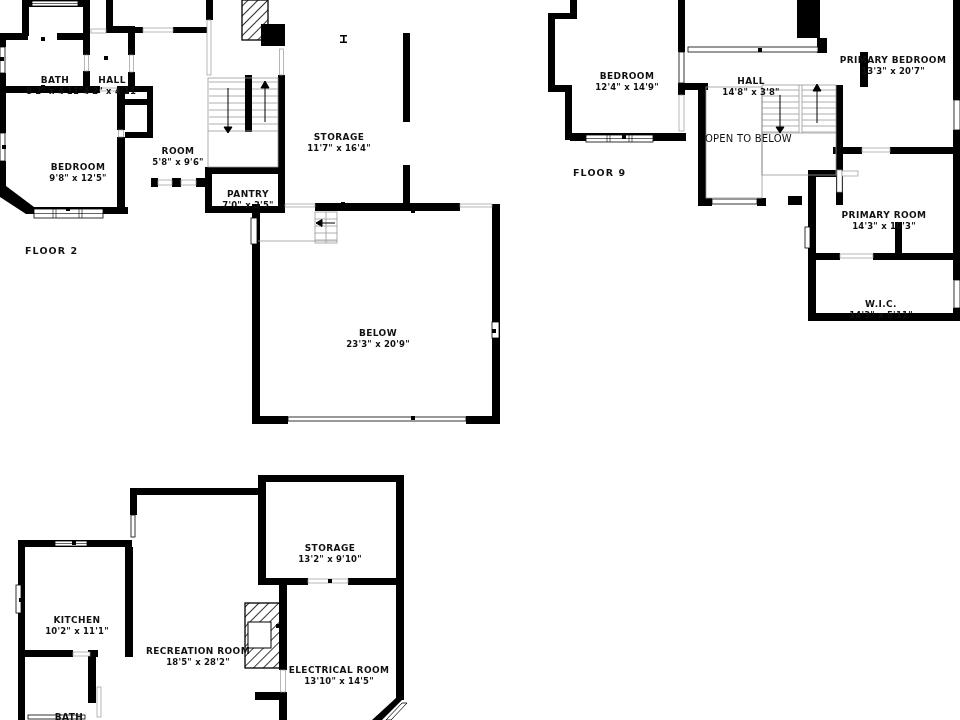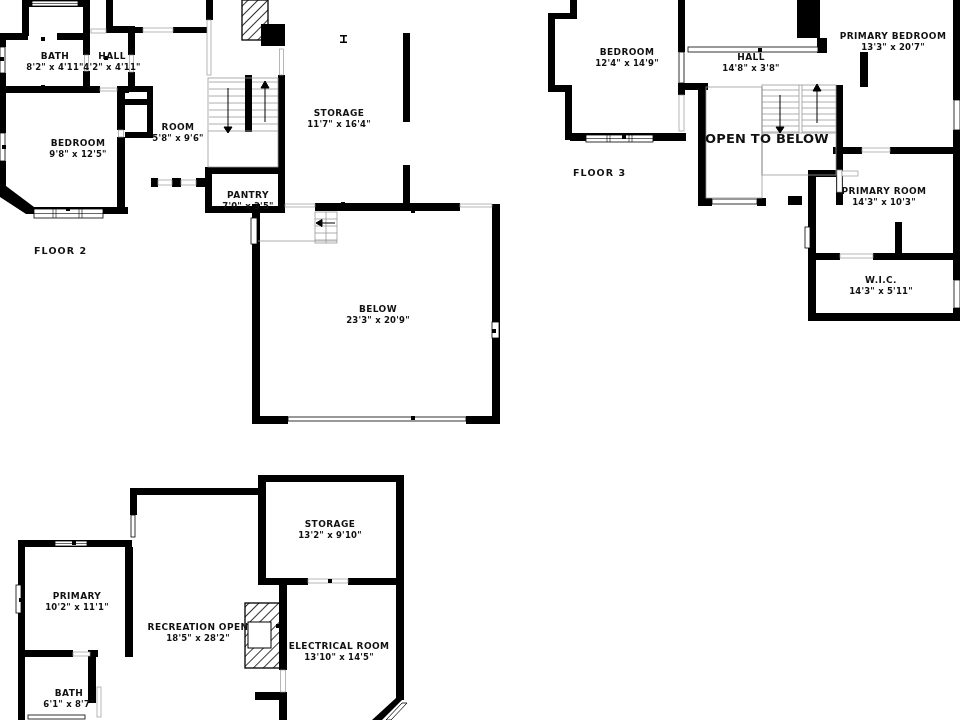--- a/index.html
+++ b/index.html
@@ -1,24 +1,24 @@
 <!DOCTYPE html>
 <html><head>
 <meta charset="utf-8">
 <style>
   html,body{margin:0;padding:0;background:#fff;}
   .stage{position:relative;width:960px;height:720px;background:#fff;overflow:hidden;
          font-family:"DejaVu Sans","Liberation Sans",sans-serif;}
   .stage svg{position:absolute;left:0;top:0;}
-  .lbl{position:absolute;transform:translate(-50%,-50%);text-align:center;color:#111;white-space:nowrap;}
+  .lbl{position:absolute;transform:translate(-50%,-50%);text-align:center;color:#111;white-space:nowrap;margin-top:24px;}
   .lbl .nm{display:block;font-size:9px;font-weight:bold;letter-spacing:.4px;line-height:11px;}
   .lbl .dm{display:block;font-size:8.5px;font-weight:bold;letter-spacing:.2px;line-height:11px;}
   .floor-lbl{position:absolute;transform:translateY(-50%);font-size:9.5px;font-weight:bold;
              letter-spacing:1.1px;color:#111;white-space:nowrap;}
-  .line-lbl{position:absolute;transform:translateY(-50%);font-size:13px;font-weight:bold;
+  .line-lbl{position:absolute;transform:translateY(-50%);font-size:10px;font-weight:normal;
             letter-spacing:.2px;color:#111;white-space:nowrap;}
 </style>
 </head>
 <body>
 
 <div class="stage">
 
 <svg width="960" height="720" viewBox="0 0 960 720">
   <defs>
     <pattern id="hatch" width="7" height="7" patternUnits="userSpaceOnUse" patternTransform="rotate(45)">
@@ -325,29 +325,29 @@
   <span class="dm">9'8" x 12'5"</span>
 </div>
 <div class="lbl" style="left:178px;top:133px">
   <span class="nm">ROOM</span>
   <span class="dm">5'8" x 9'6"</span>
 </div>
 <div class="lbl" style="left:339px;top:119px">
   <span class="nm">STORAGE</span>
   <span class="dm">11'7" x 16'4"</span>
 </div>
-<div class="lbl" style="left:248px;top:201px">
+<div class="lbl" style="left:248px;top:176px">
   <span class="nm">PANTRY</span>
   <span class="dm">7'0" x 3'5"</span>
 </div>
 <div class="lbl" style="left:378px;top:315px">
   <span class="nm">BELOW</span>
   <span class="dm">23'3" x 20'9"</span>
 </div>
-<div class="floor-lbl" style="left:34px;top:250px">FLOOR 2</div>
+<div class="floor-lbl" style="left:25px;top:250px">FLOOR 2</div>
 
 <div class="lbl" style="left:627px;top:58px">
   <span class="nm">BEDROOM</span>
   <span class="dm">12'4" x 14'9"</span>
 </div>
 <div class="lbl" style="left:751px;top:63px">
   <span class="nm">HALL</span>
   <span class="dm">14'8" x 3'8"</span>
 </div>
 <div class="lbl" style="left:893px;top:42px">
@@ -356,32 +356,32 @@
 </div>
 <div class="line-lbl" style="left:705px;top:138px">OPEN TO BELOW</div>
 <div class="lbl" style="left:884px;top:197px">
   <span class="nm">PRIMARY ROOM</span>
   <span class="dm">14'3" x 10'3"</span>
 </div>
 <div class="lbl" style="left:881px;top:286px">
   <span class="nm">W.I.C.</span>
   <span class="dm">14'3" x 5'11"</span>
 </div>
-<div class="floor-lbl" style="left:573px;top:172px">FLOOR 3</div>
+<div class="floor-lbl" style="left:573px;top:172px">FLOOR 9</div>
 
 <div class="lbl" style="left:77px;top:602px">
-  <span class="nm">PRIMARY</span>
+  <span class="nm">KITCHEN</span>
   <span class="dm">10'2" x 11'1"</span>
 </div>
 <div class="lbl" style="left:330px;top:530px">
   <span class="nm">STORAGE</span>
   <span class="dm">13'2" x 9'10"</span>
 </div>
 <div class="lbl" style="left:198px;top:633px">
-  <span class="nm">RECREATION OPEN</span>
+  <span class="nm">RECREATION ROOM</span>
   <span class="dm">18'5" x 28'2"</span>
 </div>
 <div class="lbl" style="left:339px;top:652px">
   <span class="nm">ELECTRICAL ROOM</span>
   <span class="dm">13'10" x 14'5"</span>
 </div>
 <div class="lbl" style="left:69px;top:699px">
   <span class="nm">BATH</span>
   <span class="dm">6'1" x 8'7"</span>
 </div>

